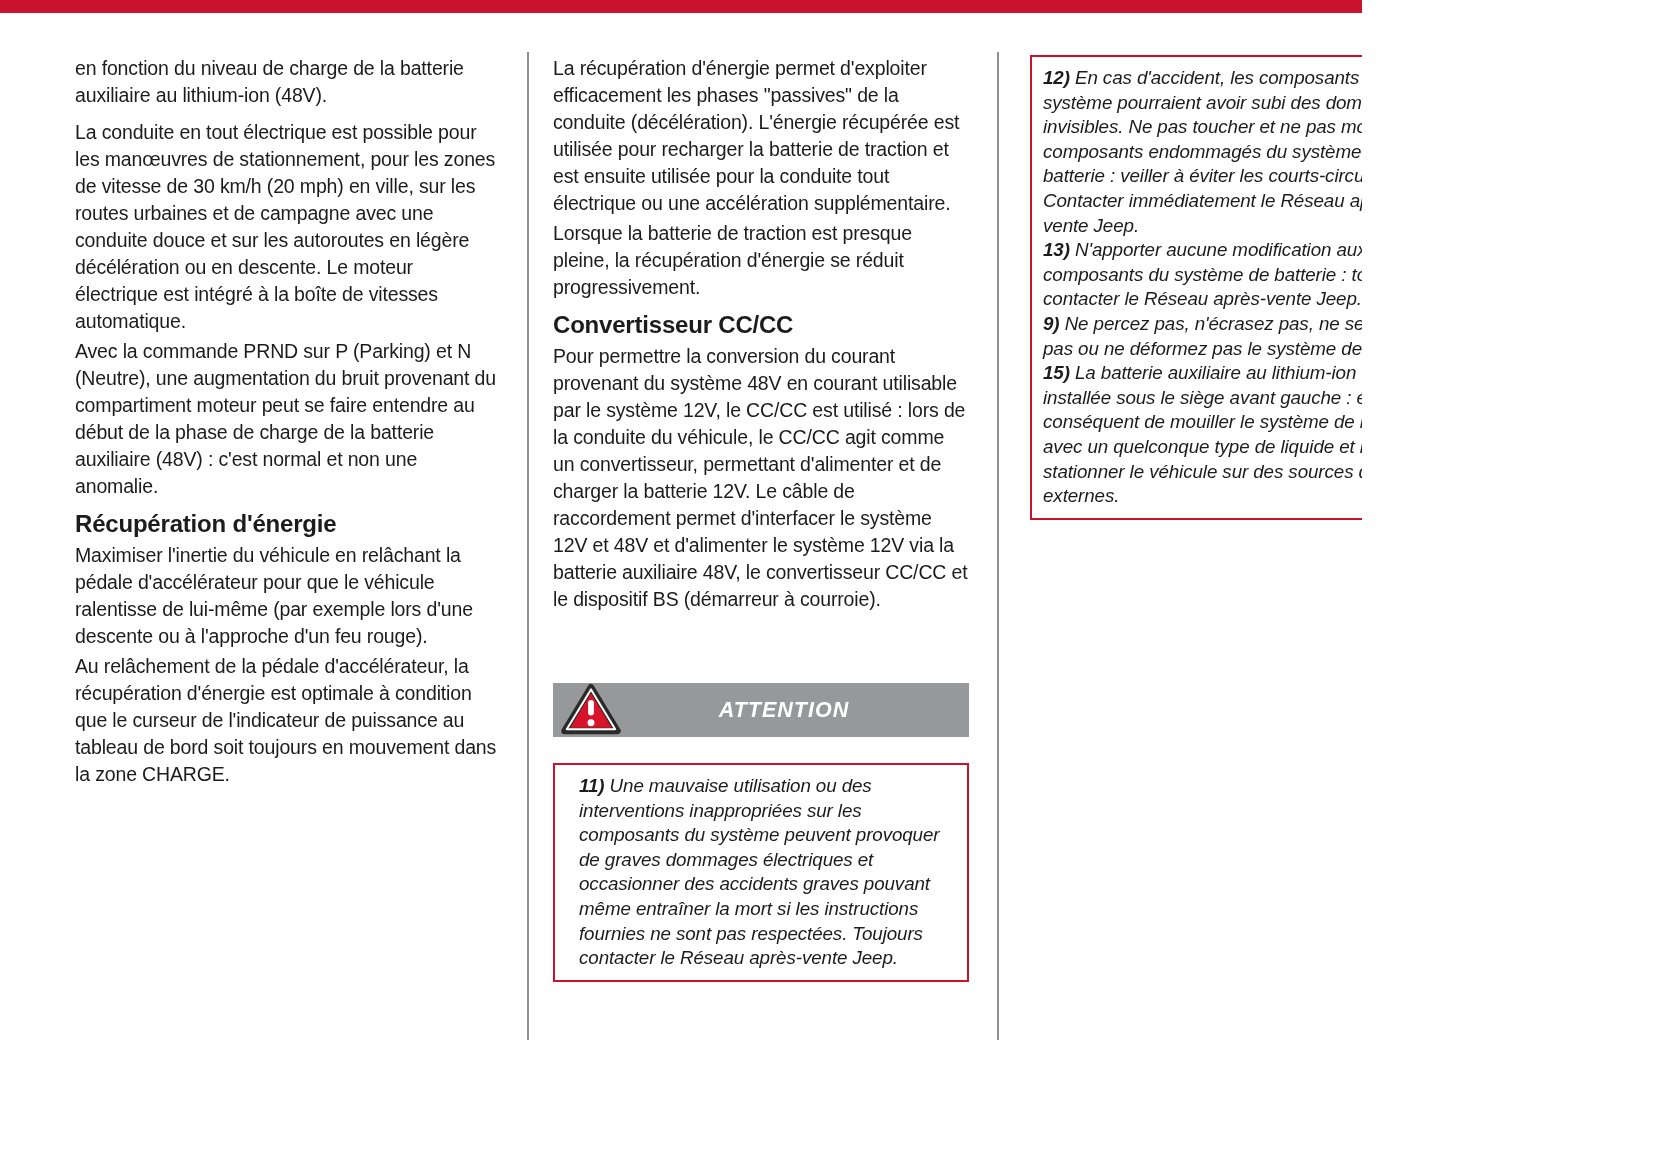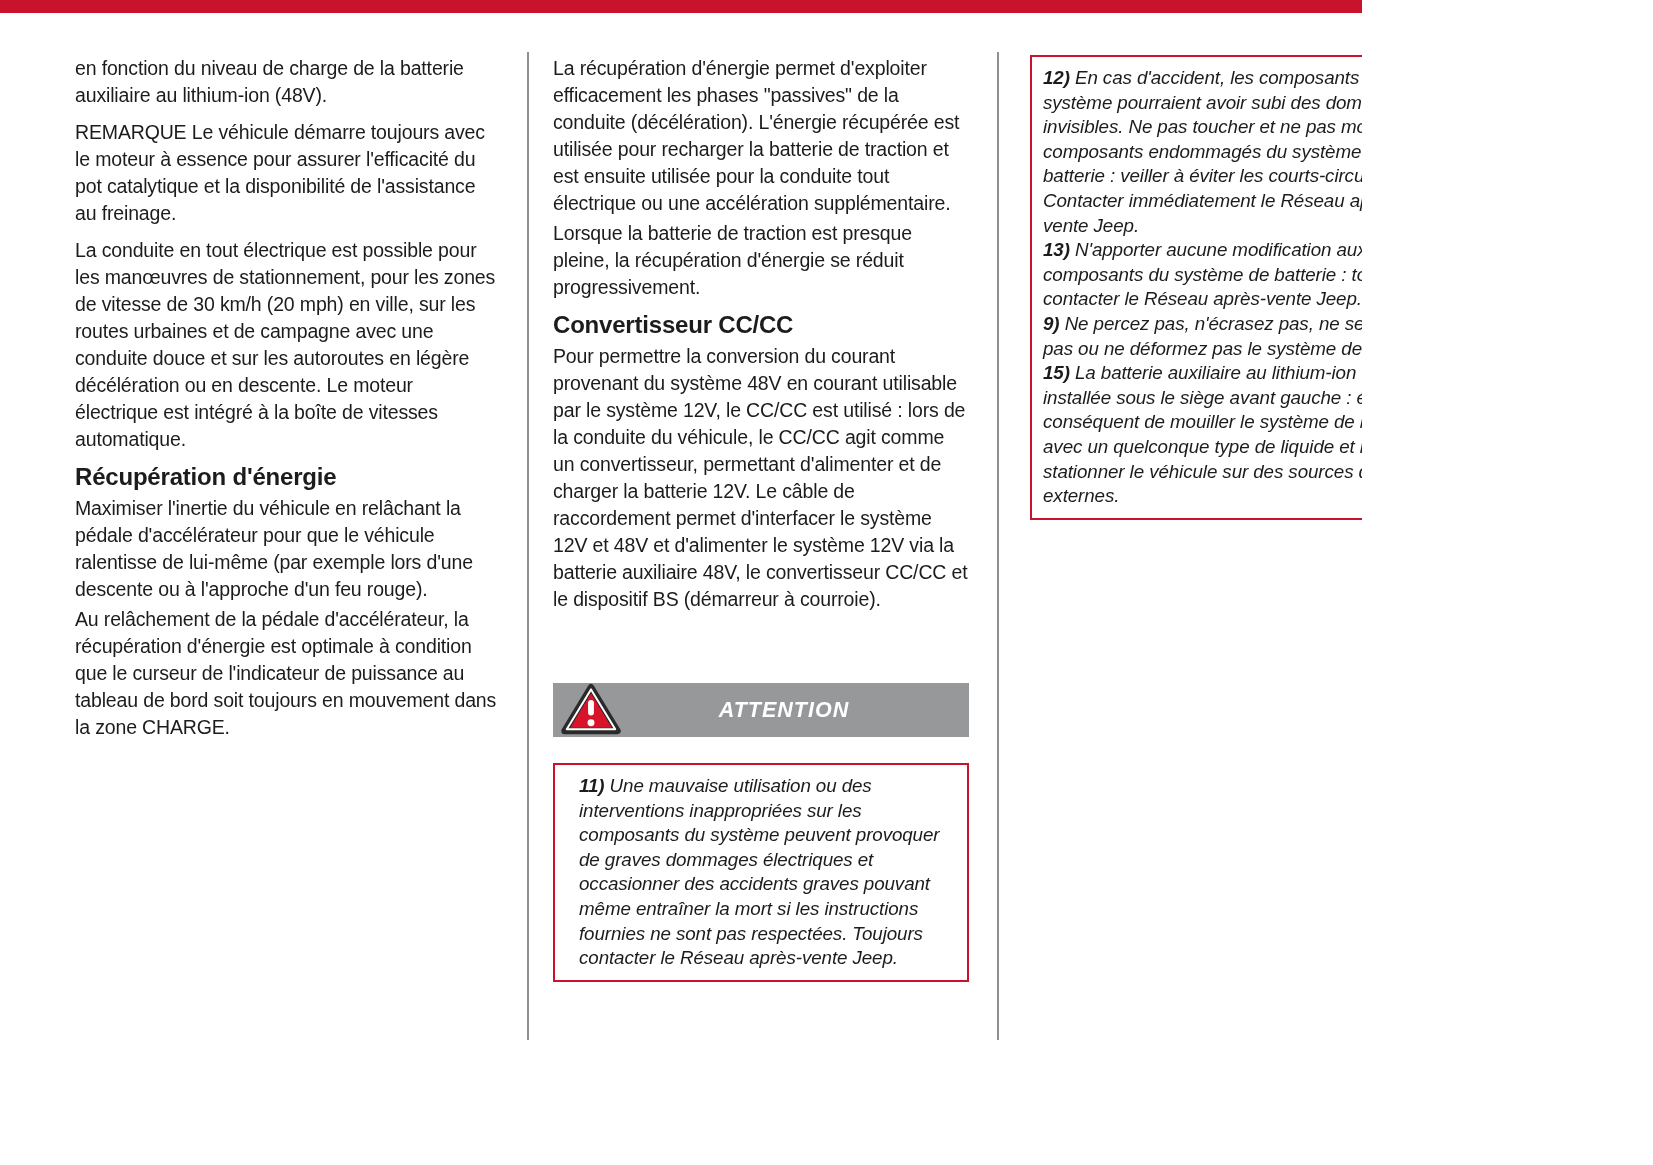--- a/index.html
+++ b/index.html
@@ -49,22 +49,22 @@
   .pagenum{position:absolute;left:1398px;top:1054px;font-size:32px;color:var(--ink);}
 </style>
 </head>
 <body>
 
 <div class="page">
   <div class="topbar"></div>
 
   <div class="col col1">
     <p>en fonction du niveau de charge de la batterie auxiliaire au lithium-ion (48V).</p>
-    <p class="gap">REMARQUE Le véhicule démarre toujours avec le moteur à essence pour assurer l'efficacité du pot catalytique et la disponibilité de l'assistance au freinage.</p>
     <p class="gap">La conduite en tout électrique est possible pour les manœuvres de stationnement, pour les zones de vitesse de 30 km/h (20 mph) en ville, sur les routes urbaines et de campagne avec une conduite douce et sur les autoroutes en légère décélération ou en descente. Le moteur électrique est intégré à la boîte de vitesses automatique.</p>
+    <p>Avec la commande PRND sur P (Parking) et N (Neutre), une augmentation du bruit provenant du compartiment moteur peut se faire entendre au début de la phase de charge de la batterie auxiliaire (48V) : c'est normal et non une anomalie.</p>
     <h3 class="shead">Récupération d'énergie</h3>
     <p>Maximiser l'inertie du véhicule en relâchant la pédale d'accélérateur pour que le véhicule ralentisse de lui-même (par exemple lors d'une descente ou à l'approche d'un feu rouge).</p>
     <p>Au relâchement de la pédale d'accélérateur, la récupération d'énergie est optimale à condition que le curseur de l'indicateur de puissance au tableau de bord soit toujours en mouvement dans la zone CHARGE.</p>
   </div>
 
   <div class="vdiv d1"></div>
 
   <div class="col col2">
     <p>La récupération d'énergie permet d'exploiter efficacement les phases "passives" de la conduite (décélération). L'énergie récupérée est utilisée pour recharger la batterie de traction et est ensuite utilisée pour la conduite tout électrique ou une accélération supplémentaire.</p>
     <p>Lorsque la batterie de traction est presque pleine, la récupération d'énergie se réduit progressivement.</p>

